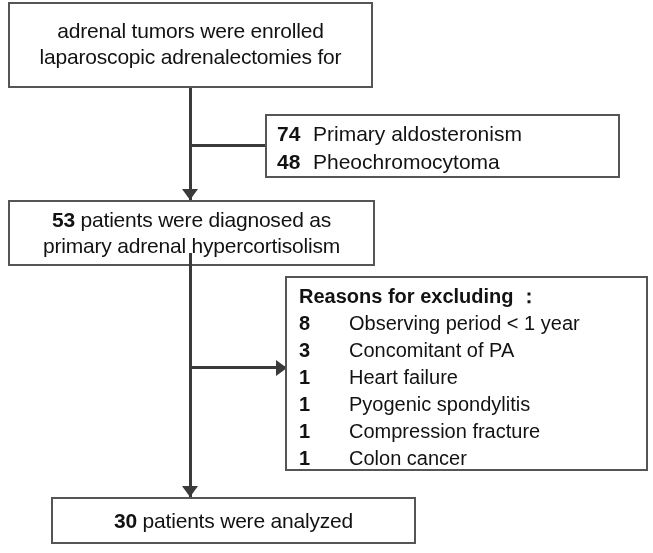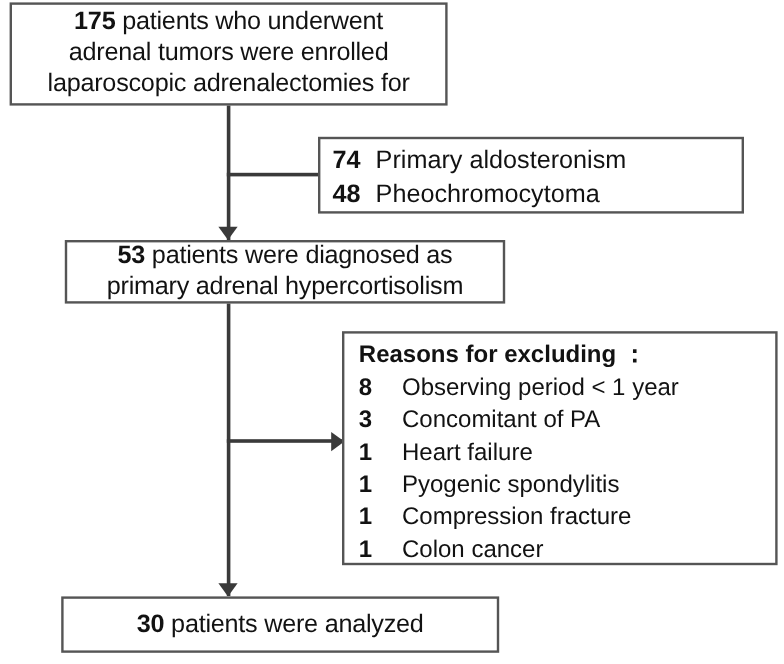--- a/index.html
+++ b/index.html
@@ -72,23 +72,22 @@
   }
   #box-other-dx .row .lbl {
     margin-left: 6px;
   }
 
   
   #box-diagnosed {
     left: 8px;
     top: 200px;
     width: 367px;
-    height: 53px;
+    height: 66px;
     padding: 1px 6px 2px 6px;
-    margin-left: 46px;
   }
 
   
   #box-excluded {
     left: 285px;
     top: 276px;
     width: 363px;
     height: 195px;
     padding: 5px 22px 5px 12px;
     justify-content: flex-start;
@@ -104,21 +103,21 @@
     align-items: baseline;
     font-size: 20px;
     line-height: 27px;
     white-space: nowrap;
   }
   #box-excluded .row .num {
     min-width: 34px;
     text-align: left;
   }
   #box-excluded .row .lbl {
-    margin-left: 2px;
+    margin-left: 16px;
   }
 
   
   #box-analyzed {
     left: 8px;
     top: 497px;
     width: 365px;
     height: 47px;
     padding: 16px 6px;
     margin-left: 43px;
@@ -156,21 +155,20 @@
   #arrow-to-analyzed  { left: 182px; top: 486px; }
   #arrow-to-other-dx  { left: 274px; top: 138px; }
   #arrow-to-excluded  { left: 276px; top: 360px; }
 </style>
 </head>
 <body>
 
 <div id="flowchart">
 
   <div class="box" id="box-enrolled">
-    <div class="box-line"><span class="num">175</span><span> patients who underwent</span></div>
     <div class="box-line">adrenal tumors were  enrolled</div>
     <div class="box-line">laparoscopic adrenalectomies for</div>
   </div>
 
   <div class="conn v-line" id="conn-trunk-1"></div>
   <div class="arrow arrow-down" id="arrow-to-diagnosed"></div>
 
   <div class="conn h-line" id="conn-branch-1"></div>
   <div class="arrow arrow-right" id="arrow-to-other-dx"></div>
 

